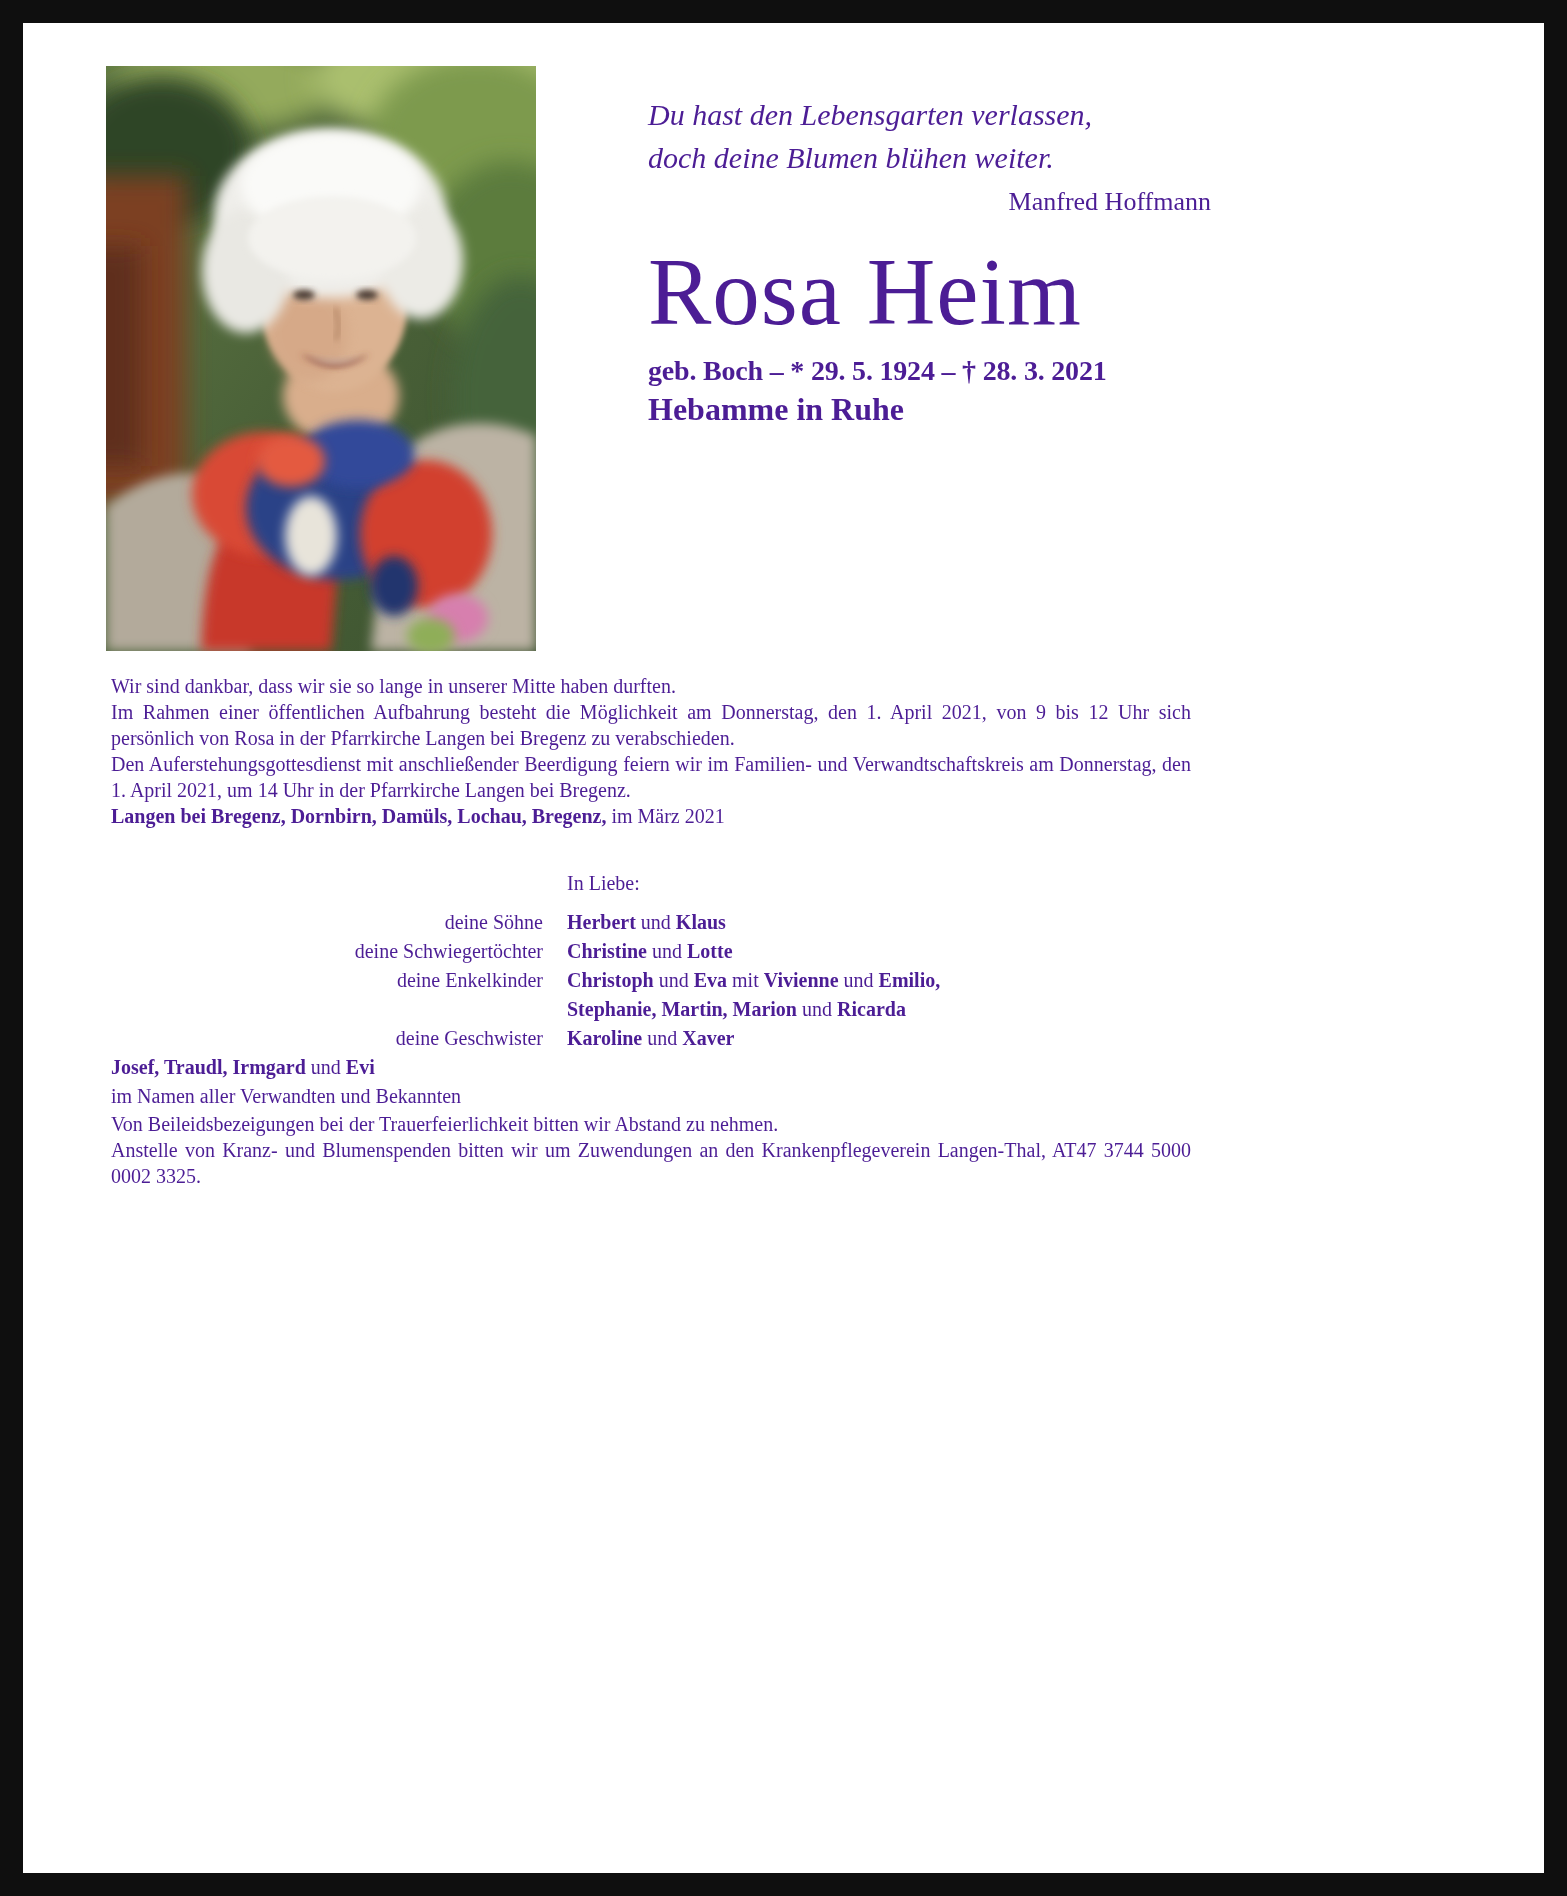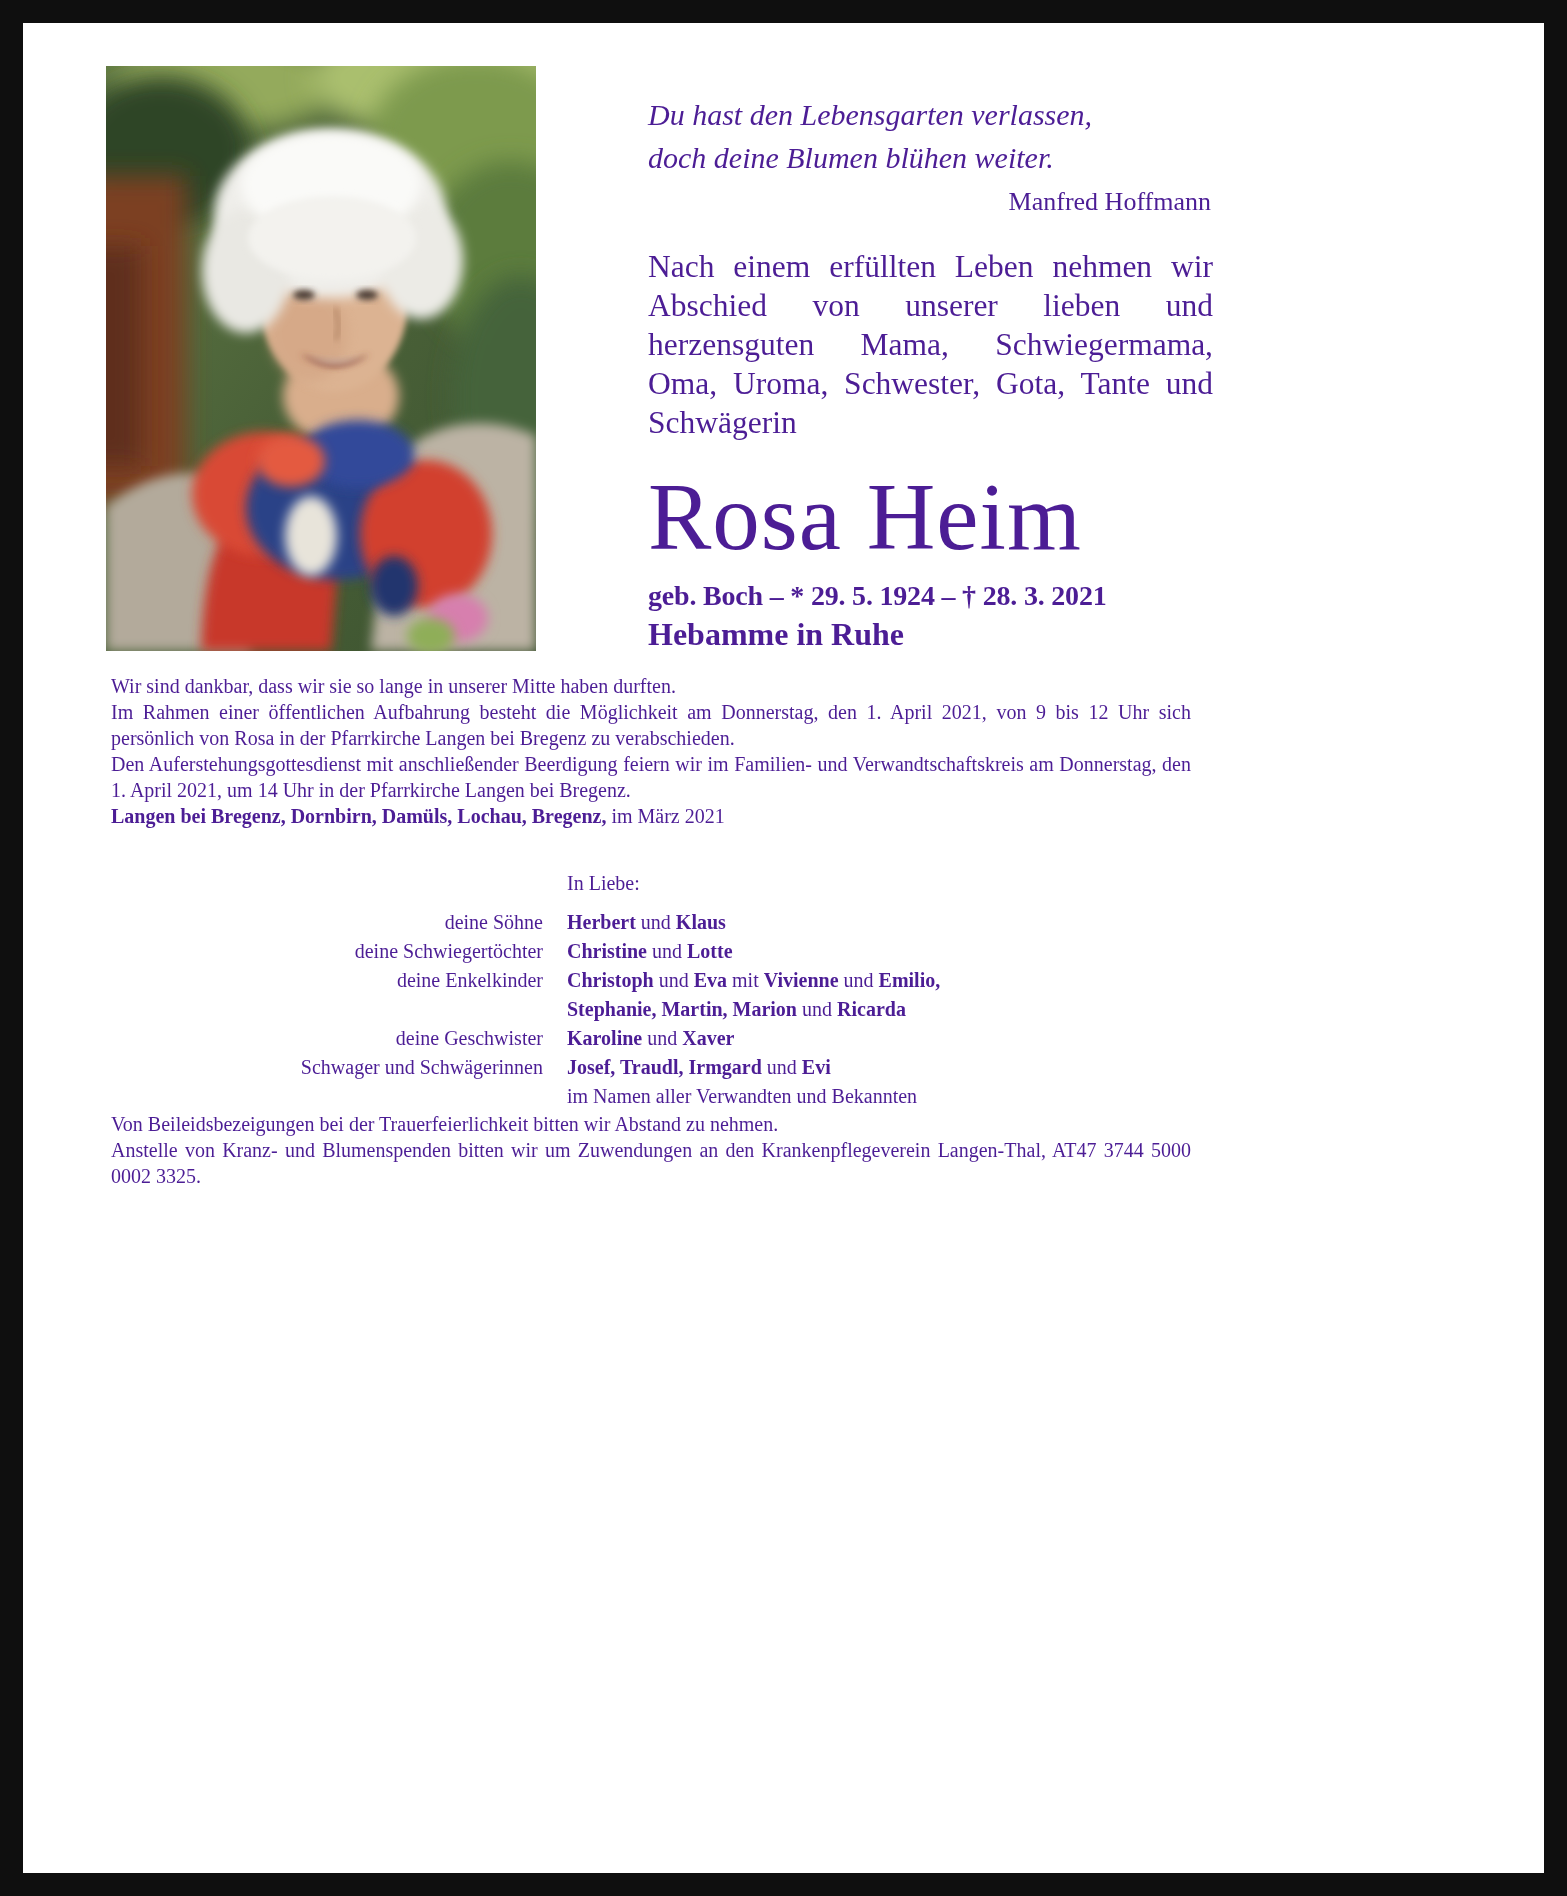--- a/index.html
+++ b/index.html
@@ -172,21 +172,20 @@
         </svg>
       </div>
 
       <div class="head-col">
         <div class="quote">
           <div>Du hast den Lebensgarten verlassen,</div>
           <div>doch deine Blumen blühen weiter.</div>
         </div>
         <div class="quote-author">Manfred Hoffmann</div>
 
-        <div class="intro">Nach einem erfüllten Leben nehmen wir Abschied von unserer lieben und herzensguten Mama, Schwiegermama, Oma, Uroma, Schwester, Gota, Tante und Schwägerin</div>
 
         <div class="deceased-name">Rosa Heim</div>
         <div class="deceased-dates">geb. Boch – * 29. 5. 1924 – † 28. 3. 2021</div>
         <div class="deceased-profession">Hebamme in Ruhe</div>
       </div>
     </div>
 
     <div class="main">
 
       <p class="p-thanks">Wir sind dankbar, dass wir sie so lange in unserer Mitte haben durften.</p>
@@ -208,21 +207,20 @@
 
         <div class="role">deine Enkelkinder</div>
         <div class="names"><span class="b">Christoph</span><span> und </span><span class="b">Eva</span><span> mit </span><span class="b">Vivienne</span><span> und </span><span class="b">Emilio,</span></div>
 
         <div class="role"></div>
         <div class="names"><span class="b">Stephanie, Martin, Marion</span><span> und </span><span class="b">Ricarda</span></div>
 
         <div class="role">deine Geschwister</div>
         <div class="names"><span class="b">Karoline</span><span> und </span><span class="b">Xaver</span></div>
 
-        <div class="role">Schwager und Schwägerinnen</div>
         <div class="names"><span class="b">Josef, Traudl, Irmgard</span><span> und </span><span class="b">Evi</span></div>
 
         <div class="role"></div>
         <div>im Namen aller Verwandten und Bekannten</div>
 
       </div>
 
       <p class="p-condolence">Von Beileidsbezeigungen bei der Trauerfeierlichkeit bitten wir Abstand zu nehmen.</p>
       <p class="p-donations">Anstelle von Kranz- und Blumenspenden bitten wir um Zuwendungen an den Krankenpflegeverein Langen-Thal, AT47 3744 5000 0002 3325.</p>
 

